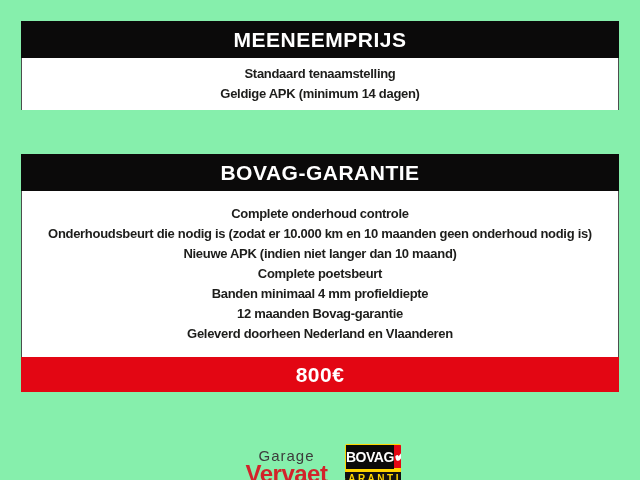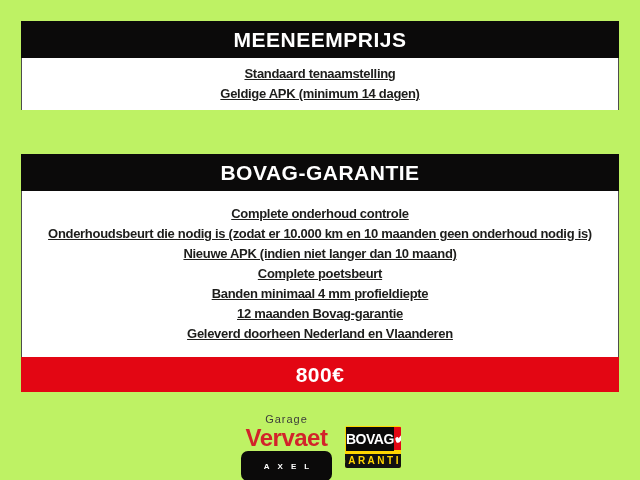--- a/index.html
+++ b/index.html
@@ -5,21 +5,21 @@
   html, body {
     margin: 0;
     padding: 0;
     background: #ffffff;
     font-family: "Liberation Sans", sans-serif;
   }
   .stage {
     position: relative;
     width: 640px;
     height: 480px;
-    background: #bef264;
+    background: #86efac;
     overflow: hidden;
   }
   .card {
     position: absolute;
     left: 21px;
     width: 598px;
   }
   .card-1 { top: 21px; }
   .card-2 { top: 154px; }
 
@@ -48,21 +48,20 @@
   .card-1 .card-body { height: 52px; }
   .card-2 .card-body { height: 166px; }
 
   .body-line {
     font-size: 13px;
     font-weight: bold;
     color: #1d1d1b;
     line-height: 20px;
     letter-spacing: -0.3px;
     white-space: nowrap;
-    text-decoration: underline;
   }
   .footer-banner {
     height: 35px;
     background: #e30613;
     color: #ffffff;
     display: flex;
     align-items: center;
     justify-content: center;
     font-weight: bold;
     font-size: 21px;
@@ -82,23 +81,24 @@
 
   
   .vervaet-logo {
     width: 95px;
     display: flex;
     flex-direction: column;
     align-items: center;
   }
   .vervaet-garage {
     color: #3c3c3b;
-    font-size: 11px;
+    font-size: 15px;
     line-height: 15px;
     letter-spacing: 1px;
+    margin-top: 36px;
   }
   .vervaet-name {
     color: #d2232a;
     font-weight: bold;
     font-size: 24px;
     line-height: 22px;
     letter-spacing: -0.5px;
   }
   .vervaet-axel {
     margin-top: 2px;

